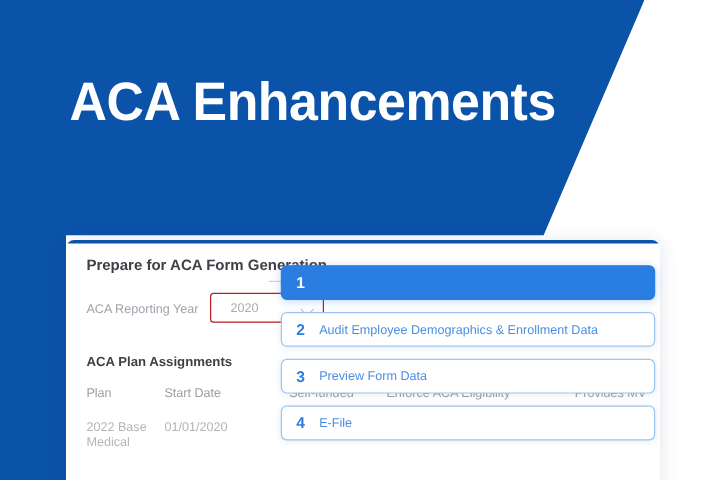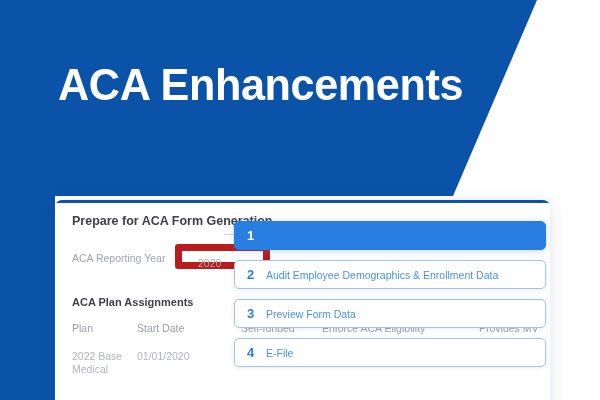--- a/index.html
+++ b/index.html
@@ -87,21 +87,21 @@
     color: #a0a4ab;
     white-space: nowrap;
   }
 
   #year-select {
     position: absolute;
     left: 120px;
     top: 44px;
     width: 95px;
     height: 25px;
-    border: 7px solid #b91c1c;
+    border: 1px solid #b91c1c;
     border-radius: 3px;
     background: #ffffff;
     box-sizing: border-box;
   }
   #year-select-value {
     position: absolute;
     left: 16px;
     top: 6px;
     font-size: 10.5px;
     color: #a8acb3;

